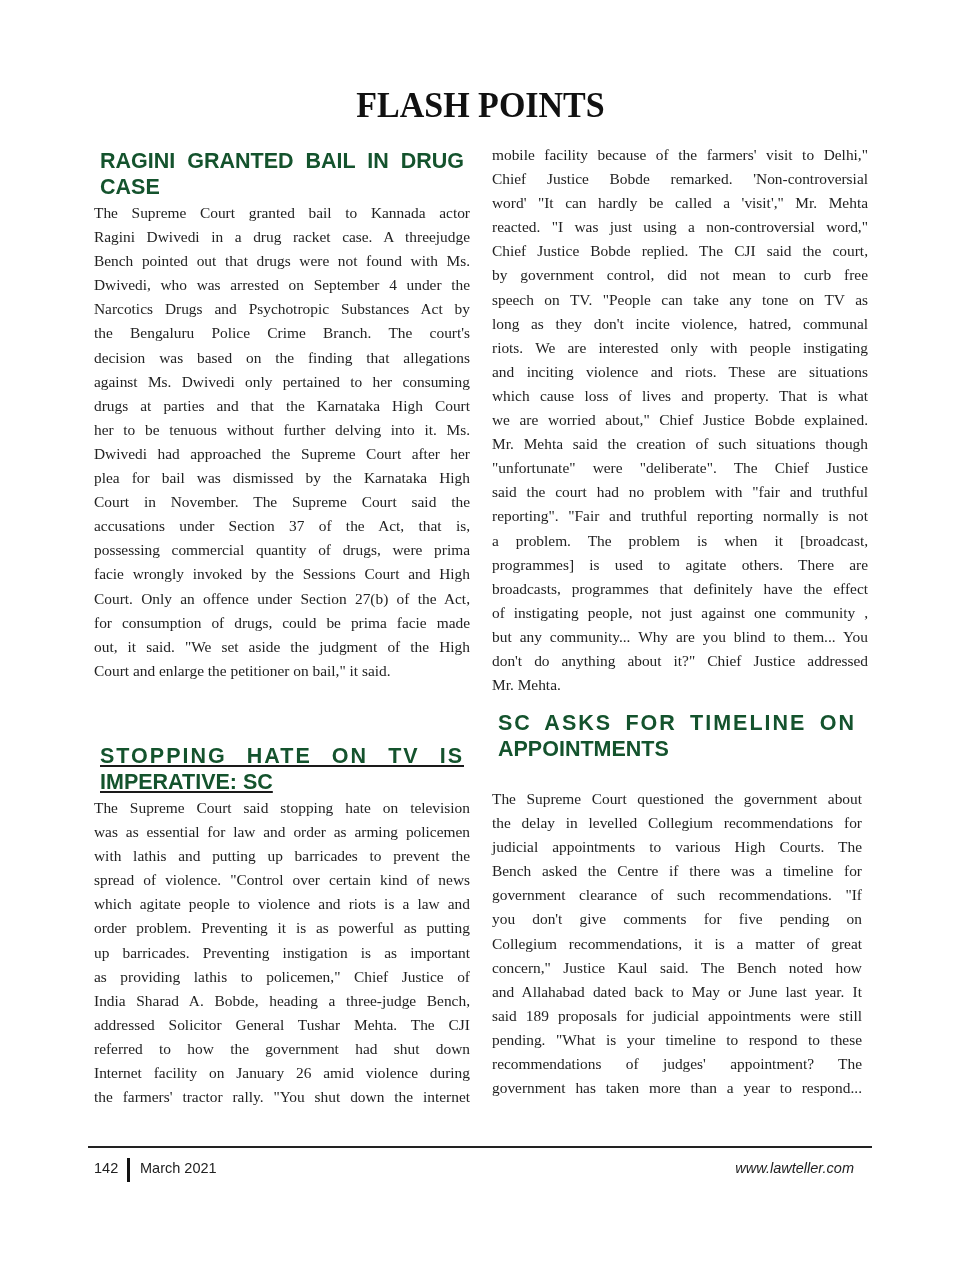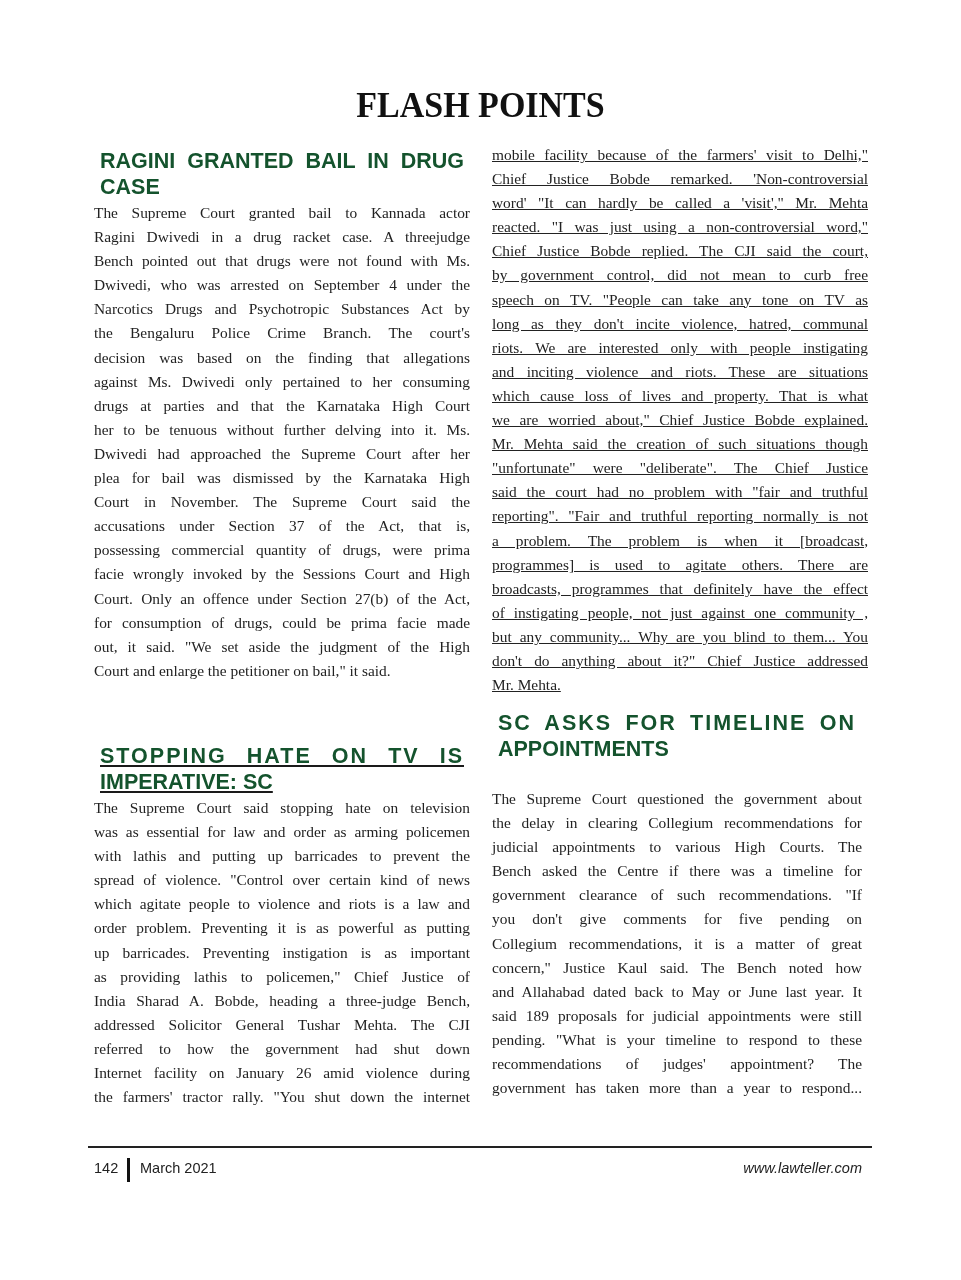--- a/index.html
+++ b/index.html
@@ -24,21 +24,21 @@
     margin: 0;
   }
   .body .line { display: block; white-space: nowrap; text-align: justify; text-align-last: justify; }
   .body .line.last { text-align-last: left; }
   .footer-rule { position: absolute; left: 88px; width: 784px; top: 1146px; height: 2px; background: #222; }
   .footer { position: absolute; top: 1160px; left: 94px; width: 768px; height: 22px;
     font-family: "Liberation Sans", sans-serif; font-size: 14.5px; color: #222; }
   .footer .pg { position: absolute; left: 0; top: 0; }
   .footer .bar { position: absolute; left: 33px; top: -2px; width: 3px; height: 24px; background: #111; }
   .footer .month { position: absolute; left: 46px; top: 0; }
-  .footer .url { position: absolute; right: 0; top: 0; font-style: italic; text-align: right; }
+  .footer .url { position: absolute; right: 8px; top: 0; font-style: italic; text-align: right; }
 </style>
 </head>
 <body>
 
 <div class="title">FLASH POINTS</div>
 
 <div class="col left">
 
   <div style="position:absolute; top:142px; left:0; width:376px;">
     <h2 class="headline">
@@ -86,21 +86,21 @@
     <span class="line">as providing lathis to policemen," Chief Justice of</span>
     <span class="line">India Sharad A. Bobde, heading a three-judge Bench,</span>
     <span class="line">addressed Solicitor General Tushar Mehta. The CJI</span>
     <span class="line">referred to how the government had shut down</span>
     <span class="line">Internet facility on January 26 amid violence during</span>
     <span class="line">the farmers' tractor rally. "You shut down the internet</span>
   </div>
 </div>
 
 <div class="col right">
-  <div class="body" style="position:absolute; top:143px; left:0; width:376px;text-decoration:underline;">
+  <div class="body" style="position:absolute; top:143px; left:0; width:376px;">
     <span class="line">mobile facility because of the farmers' visit to Delhi,"</span>
     <span class="line">Chief Justice Bobde remarked. 'Non-controversial</span>
     <span class="line">word' "It can hardly be called a 'visit'," Mr. Mehta</span>
     <span class="line">reacted. "I was just using a non-controversial word,"</span>
     <span class="line">Chief Justice Bobde replied. The CJI said the court,</span>
     <span class="line">by government control, did not mean to curb free</span>
     <span class="line">speech on TV. "People can take any tone on TV as</span>
     <span class="line">long as they don't incite violence, hatred, communal</span>
     <span class="line">riots. We are interested only with people instigating</span>
     <span class="line">and inciting violence and riots. These are situations</span>
@@ -120,21 +120,21 @@
   </div>
 
   <div style="position:absolute; top:704px; left:0; width:370px;">
     <h2 class="headline">
       <span class="line just wide">SC ASKS FOR TIMELINE ON</span>
       <span class="line">APPOINTMENTS</span>
     </h2>
   </div>
   <div class="body" style="position:absolute; top:787px; left:0; width:370px;">
     <span class="line">The Supreme Court questioned the government about</span>
-    <span class="line">the delay in clearing Collegium recommendations for</span>
+    <span class="line">the delay in levelled Collegium recommendations for</span>
     <span class="line">judicial appointments to various High Courts. The</span>
     <span class="line">Bench asked the Centre if there was a timeline for</span>
     <span class="line">government clearance of such recommendations. "If</span>
     <span class="line">you don't give comments for five pending on</span>
     <span class="line">Collegium recommendations, it is a matter of great</span>
     <span class="line">concern," Justice Kaul said. The Bench noted how</span>
     <span class="line">and Allahabad dated back to May or June last year. It</span>
     <span class="line">said 189 proposals for judicial appointments were still</span>
     <span class="line">pending. "What is your timeline to respond to these</span>
     <span class="line">recommendations of judges' appointment? The</span>

